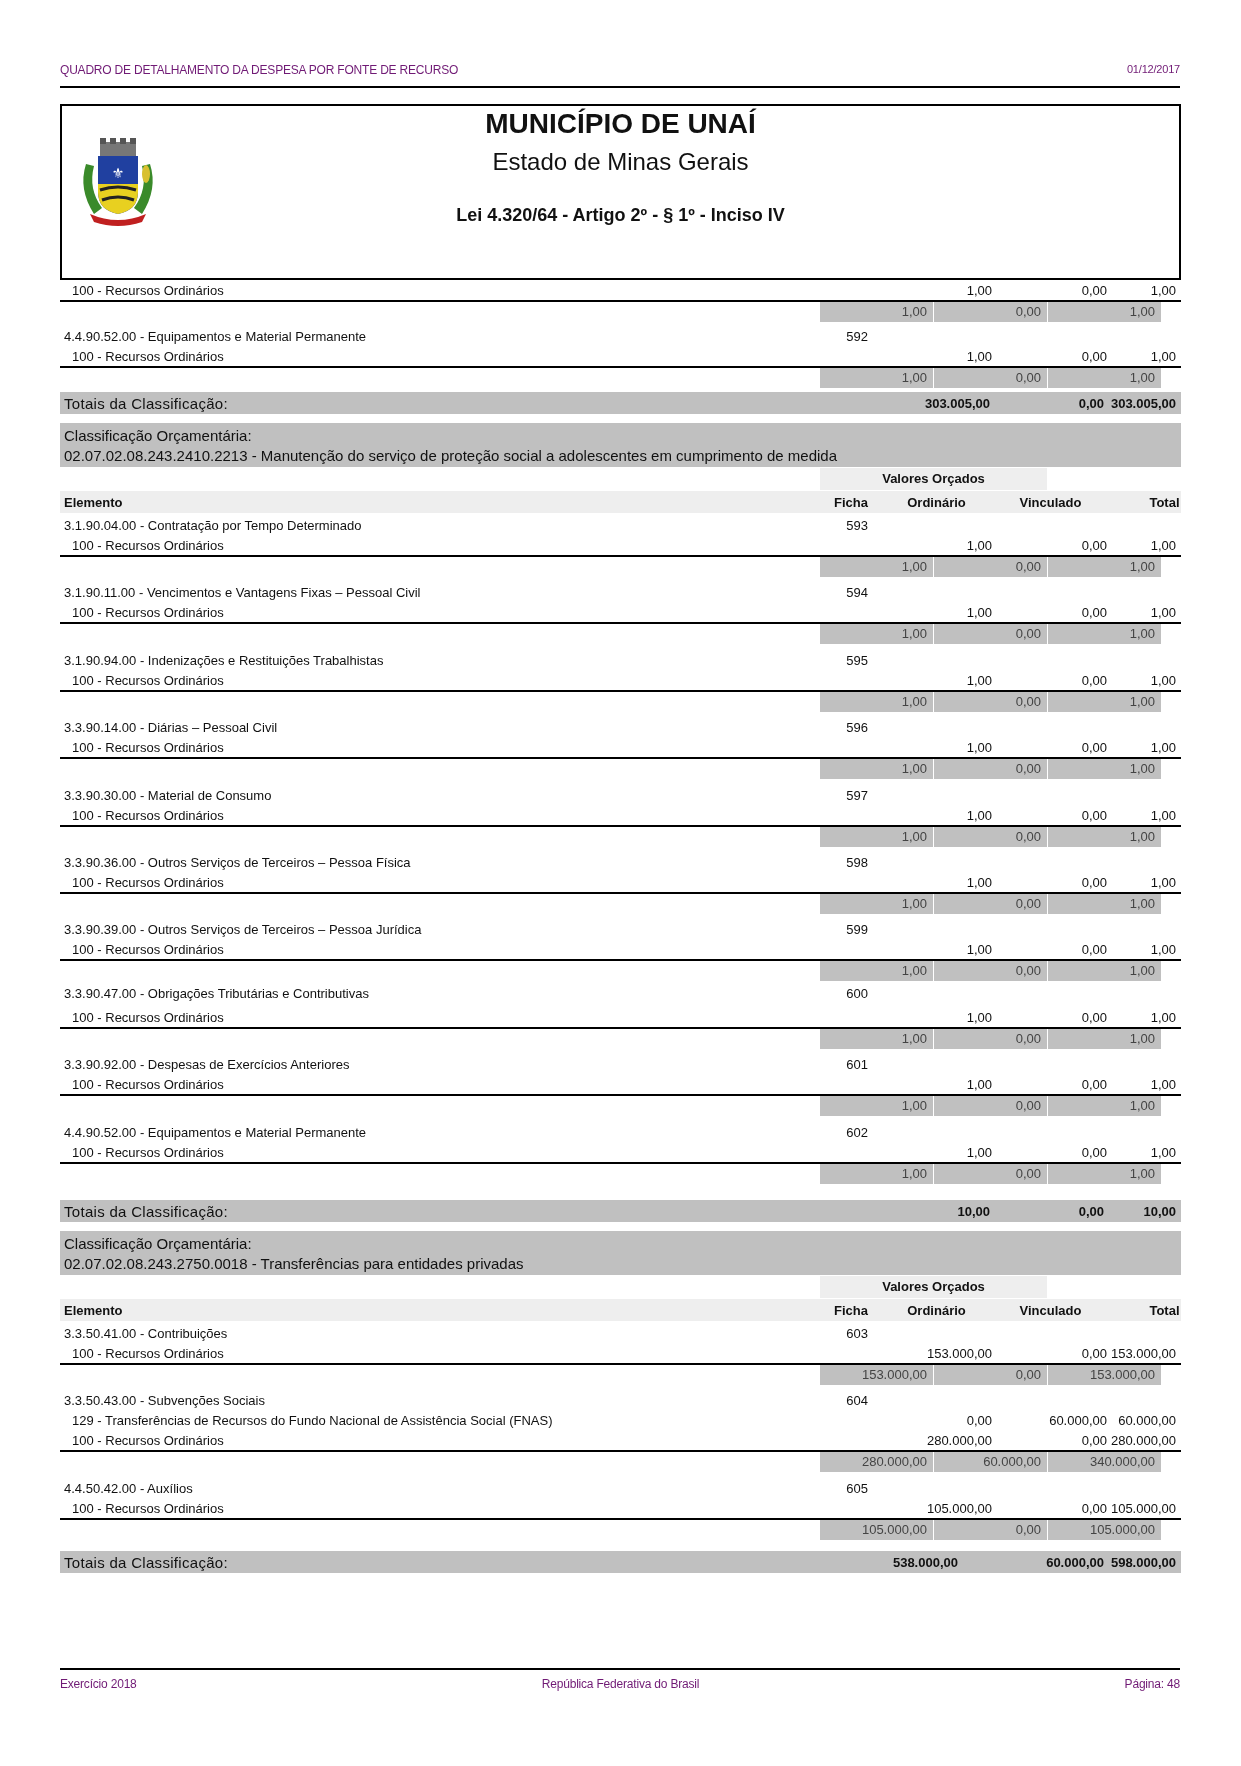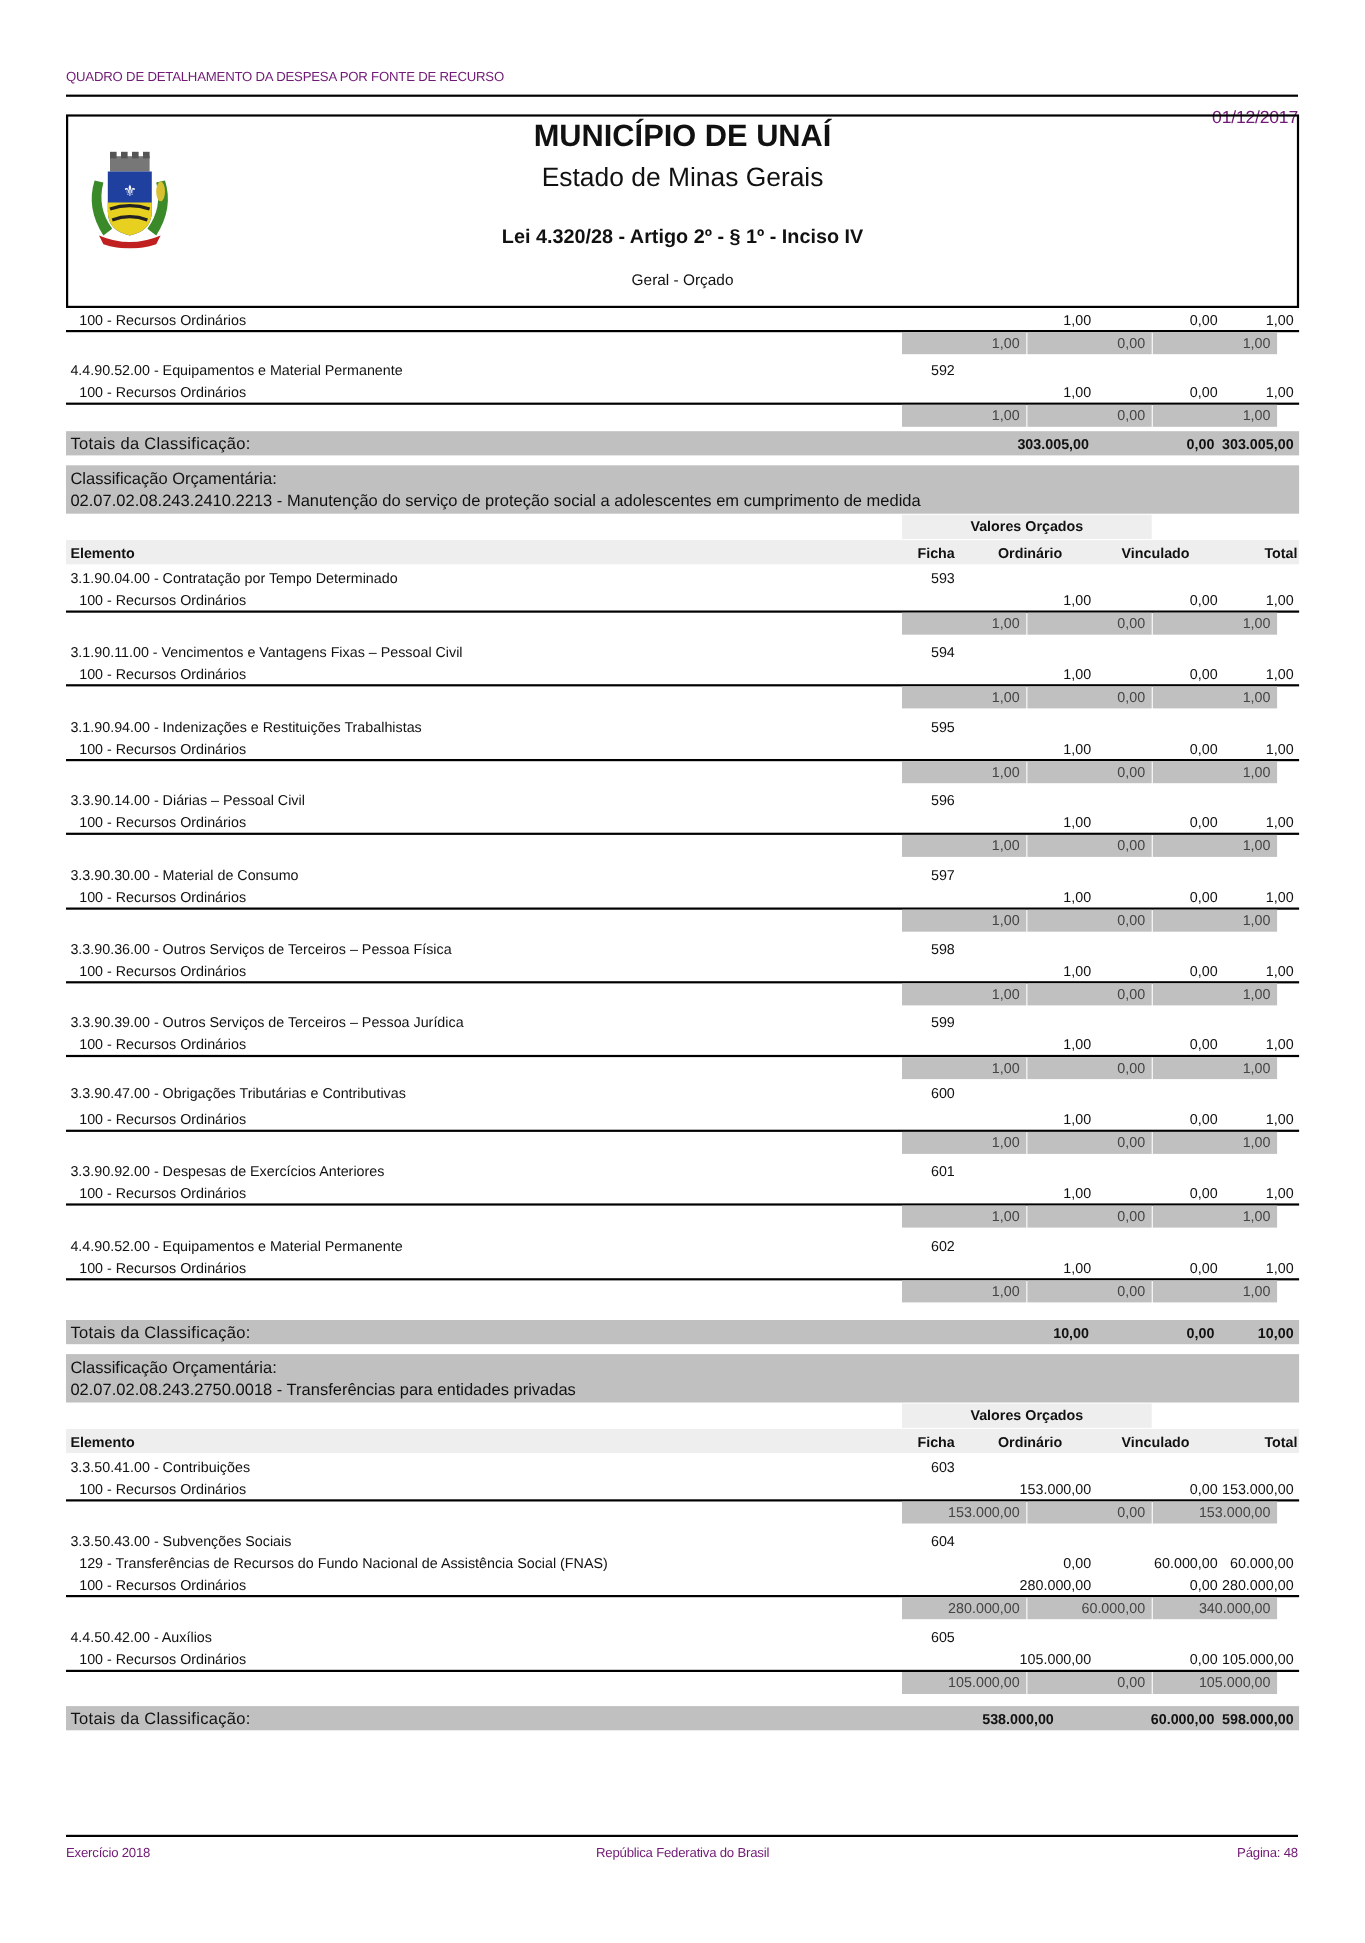--- a/index.html
+++ b/index.html
@@ -1,20 +1,20 @@
 <!DOCTYPE html>
 <html><head>
 <meta charset="utf-8">
 <style>
   html, body { margin:0; padding:0; background:#fff; }
   body { width:1241px; height:1766px; position:relative; font-family:"Liberation Sans", sans-serif; color:#111; overflow:hidden; }
   .abs { position:absolute; }
   .thin { font-family:"Liberation Sans", sans-serif; font-size:13px; color:#701a75; letter-spacing:-0.2px; }
   .topline { left:60px; top:63px; font-size:12px; }
-  .topdate { right:61px; top:63px; font-size:16px;margin-top:36px; }
+  .topdate { right:61px; top:63px; font-size:11px; }
   .rule-top { left:60px; top:86px; width:1120px; height:2px; background:#000; }
   .hdrbox { left:60px; top:104px; width:1117px; height:172px; border:2px solid #000; }
   .logo { left:14px; top:28px; width:84px; height:92px; }
   .h1 { left:0; right:0; top:2px; text-align:center; font-size:28px; font-weight:bold; }
   .h2 { left:0; right:0; top:42px; text-align:center; font-size:24px; }
   .h3 { left:0; right:0; top:76px; text-align:center; font-size:18px; font-weight:bold; }
   .h4 { left:0; right:0; top:99px; text-align:center; font-size:18px; font-weight:bold; }
   .h5 { left:0; right:0; top:140px; text-align:center; font-size:14px; }
 
   .row { position:absolute; left:60px; width:1121px; height:20px; font-size:13px; }
@@ -57,22 +57,21 @@
       <path d="M22 22 H62 V58 Q62 76 42 80 Q22 76 22 58Z" fill="#2040a0"></path>
       <path d="M22 50 H62 V58 Q62 76 42 80 Q22 76 22 58Z" fill="#e8d020"></path>
       <path d="M24 56 Q42 50 60 56" stroke="#222" stroke-width="3" fill="none"></path>
       <path d="M26 66 Q42 60 58 66" stroke="#222" stroke-width="3" fill="none"></path>
       <text x="42" y="44" font-size="14" text-anchor="middle" fill="#fff" font-family="DejaVu Sans, sans-serif">⚜</text>
       <path d="M14 80 Q42 92 70 80 L66 88 Q42 96 18 88Z" fill="#c02020"></path>
     </svg>
   </div>
   <div class="abs h1">MUNICÍPIO DE UNAÍ</div>
   <div class="abs h2">Estado de Minas Gerais</div>
-  <div class="abs h4">Lei 4.320/28 - Artigo 2º - § 1º - Inciso IV</div>
-  <div class="abs h5">Geral - Orçado</div>
+  <div class="abs h4">Lei 4.320/64 - Artigo 2º - § 1º - Inciso IV</div>
 </div>
 
 <div class="row" style="top:281px">
   <span class="lbl ind">100 - Recursos Ordinários</span>
   <span class="num" style="left:770px;width:162px">1,00</span>
   <span class="num" style="left:889px;width:158px">0,00</span>
   <span class="num" style="left:1000px;width:116px">1,00</span>
 </div>
 <div class="sep" style="top:300px"></div>
 <div class="subtot" style="top:302px;left:820px;width:113px">

